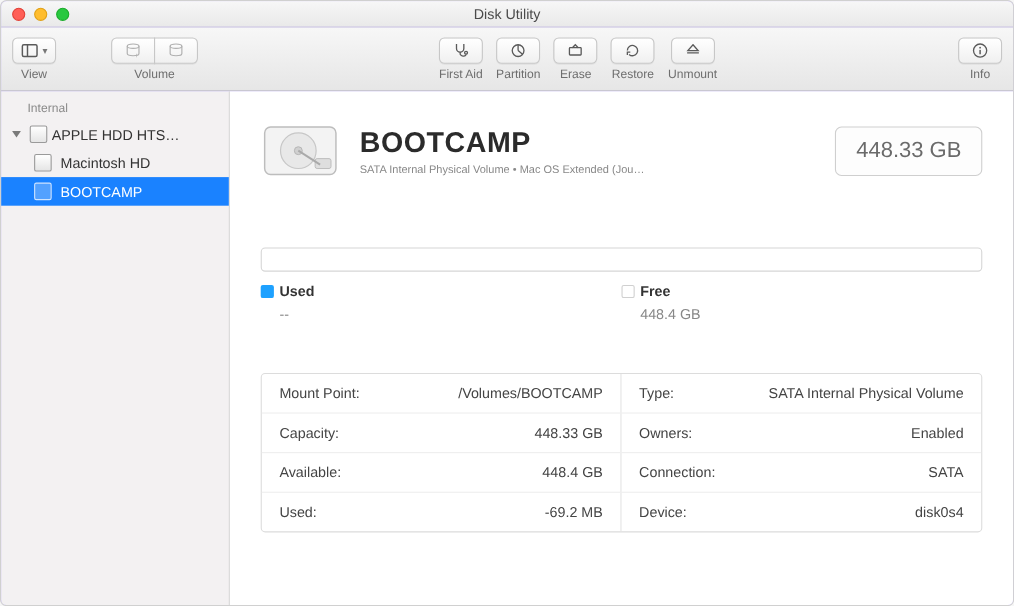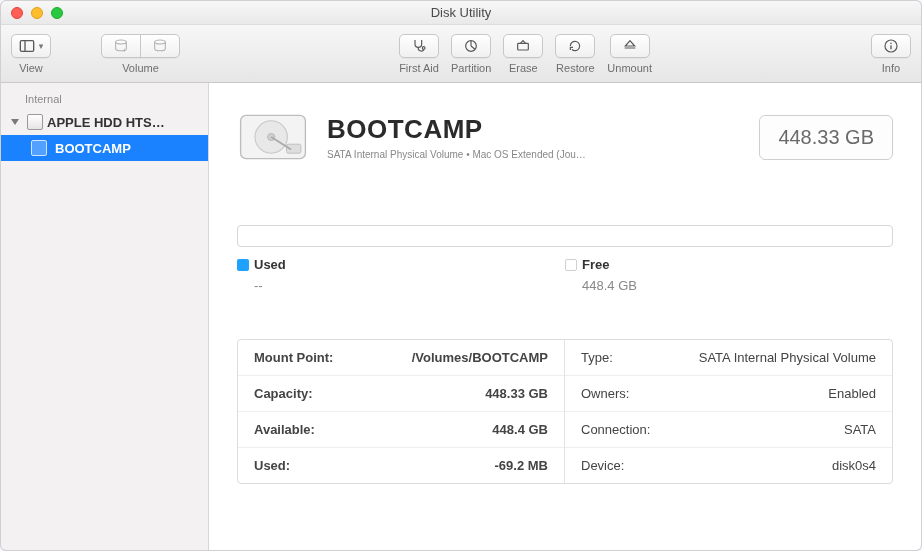--- a/index.html
+++ b/index.html
@@ -118,21 +118,21 @@
   margin: 0 4px;
 }
 .drive-icon {
   width: 16px; height: 16px;
   border: 1px solid #9a9a9a;
   border-radius: 2px;
   background: linear-gradient(#fff,#e5e5e5);
   position: relative;
 }
 .drive-icon.sel { border-color: #cfe4ff; background: rgba(255,255,255,0.25); }
-.sb-text { white-space: nowrap; overflow: hidden; text-overflow: ellipsis; max-width: 150px; font-weight: bold; }
+.sb-text { white-space: nowrap; overflow: hidden; text-overflow: ellipsis; max-width: 150px; }
 
 .main {
   flex: 1;
   background: #ffffff;
   padding: 24px 28px 10px 28px;
   overflow: auto;
 }
 .header-row {
   display: flex;
   align-items: center;
@@ -170,21 +170,21 @@
 .legend-label { font-weight: 600; font-size: 13px; }
 .legend-val   { font-size: 13px; color: #888; margin-top: 6px; }
 
 .info-table {
   margin-top: 46px;
   border: 1px solid #dcdcdc;
   border-radius: 4px;
   display: flex;
 }
 .info-col { width: 50%; }
-.info-col:first-child { border-right: 1px solid #e4e4e4; font-weight: bold; }
+.info-col:first-child { border-right: 1px solid #e4e4e4; }
 .info-row {
   display: flex;
   justify-content: space-between;
   padding: 10px 16px;
   font-size: 13px;
   color: #444;
   border-bottom: 1px solid #eee;
 }
 .info-row:last-child { border-bottom: none; }
 .info-key { color: #444; }
@@ -300,20 +300,24 @@
     </div>
   </div>
 
   <div class="body">
     <div class="sidebar">
       <div class="sb-header">Internal</div>
       <div class="sb-row">
         <div class="disclosure"></div>
         <div class="drive-icon"></div>
         <div class="sb-text">APPLE HDD HTS…</div>
+      </div>
+      <div class="sb-row child">
+        <div class="drive-icon"></div>
+        <div class="sb-text">Macintosh HD</div>
       </div>
       <div class="sb-row child selected">
         <div class="drive-icon sel"></div>
         <div class="sb-text">BOOTCAMP</div>
       </div>
     </div>
 
     <div class="main">
       <div class="header-row">
         <svg class="big-drive" viewBox="0 0 80 64">

